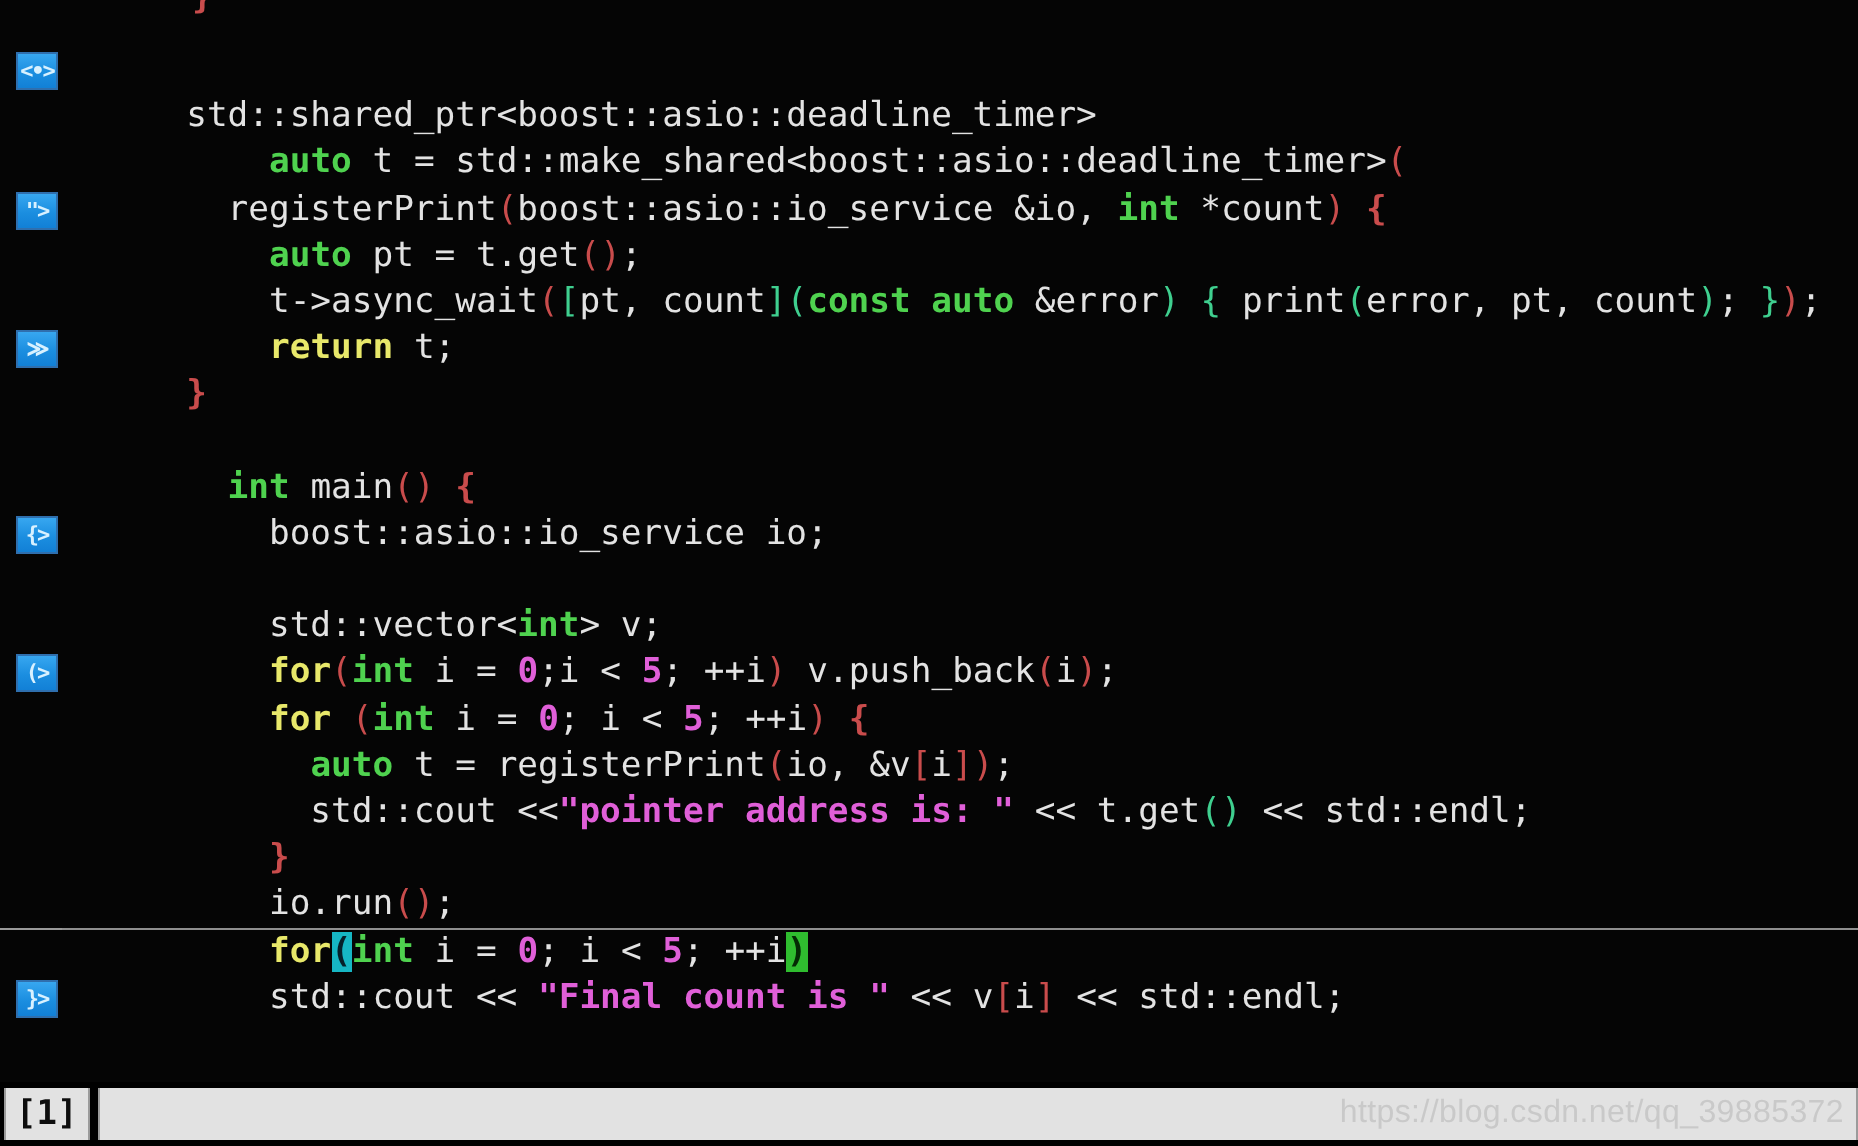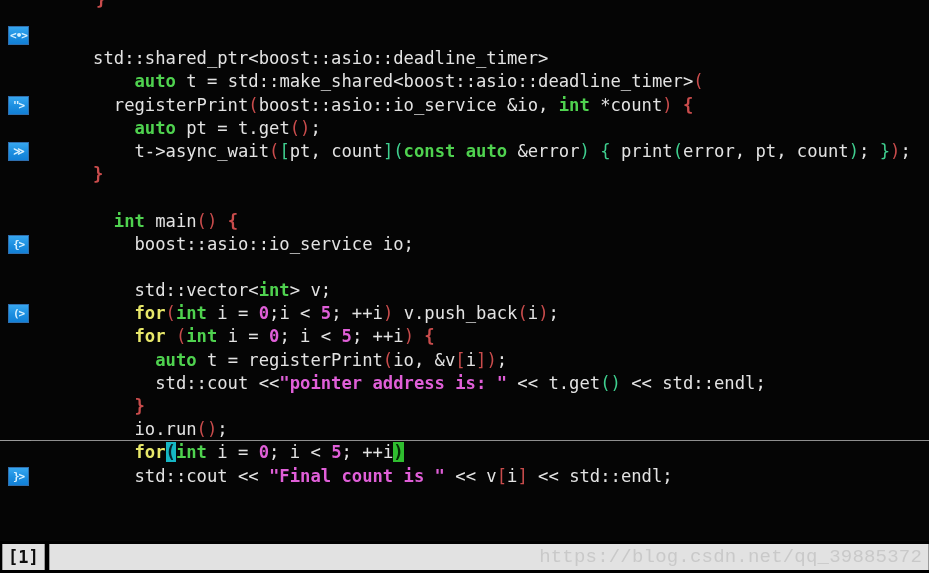--- a/index.html
+++ b/index.html
@@ -122,22 +122,22 @@
   }
   .status-seg.buf   { margin-left: 2px; }
   .status-seg.file  { color: #1b8f9c; margin-left: 4px; }
   .status-seg.ftype { margin-left: 4px; flex: 1 1 auto; position: relative; }
 
   .watermark {
     position: absolute;
     right: 6px;
     top: 50%;
     transform: translateY(-50%);
-    font-family: Liberation Mono, monospace;
-    font-size: 19px;
+    font-family: Liberation Sans, sans-serif;
+    font-size: 16px;
     font-weight: normal;
     color: #c9c9c9;
     letter-spacing: 0.2px;
     white-space: pre;
     text-align: center;
   }
 
   .top-frag {
     position: absolute;
     left: 96px;
@@ -172,20 +172,23 @@
 
 
     <div class="code-line">
       <span class="sign">"&gt;</span><span class="txt c-plain">    </span><span class="c-keyword">auto</span><span class="c-plain"> pt = t.get</span><span class="c-paren">()</span><span class="c-plain">;</span>
     </div>
 
     <div class="code-line">
       <span class="txt c-plain">    t-&gt;async_wait</span><span class="c-paren">(</span><span class="c-paren-g">[</span><span class="c-plain">pt, count</span><span class="c-paren-g">]</span><span class="c-paren-g">(</span><span class="c-keyword">const auto</span><span class="c-plain"> &amp;error</span><span class="c-paren-g">)</span><span class="c-plain"> </span><span class="c-paren-g">{</span><span class="c-plain"> print</span><span class="c-paren-g">(</span><span class="c-plain">error, pt, count</span><span class="c-paren-g">)</span><span class="c-plain">; </span><span class="c-paren-g">}</span><span class="c-paren">)</span><span class="c-plain">;</span>
     </div>
 
+    <div class="code-line">
+      <span class="txt c-plain">    </span><span class="c-statement">return</span><span class="c-plain"> t;</span>
+    </div>
 
     <div class="code-line">
       <span class="sign">≫</span><span class="txt c-brace-red">}</span>
     </div>
 
     <div class="code-line"><span class="txt">&nbsp;</span></div>
 
     <div class="code-line">
       <span class="txt c-plain">  </span><span class="c-keyword">int</span><span class="c-plain"> main</span><span class="c-paren">()</span><span class="c-plain"> </span><span class="c-brace-red">{</span>
     </div>

